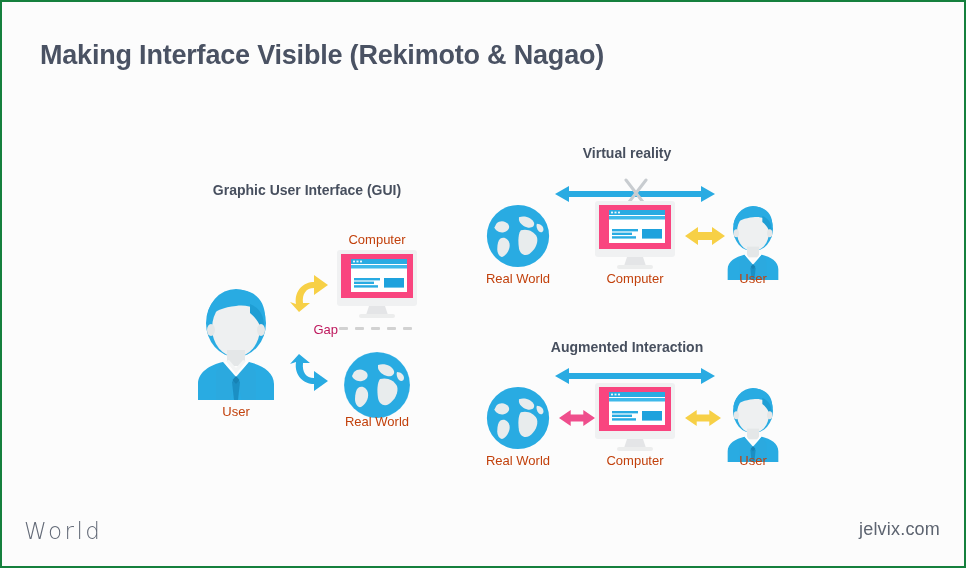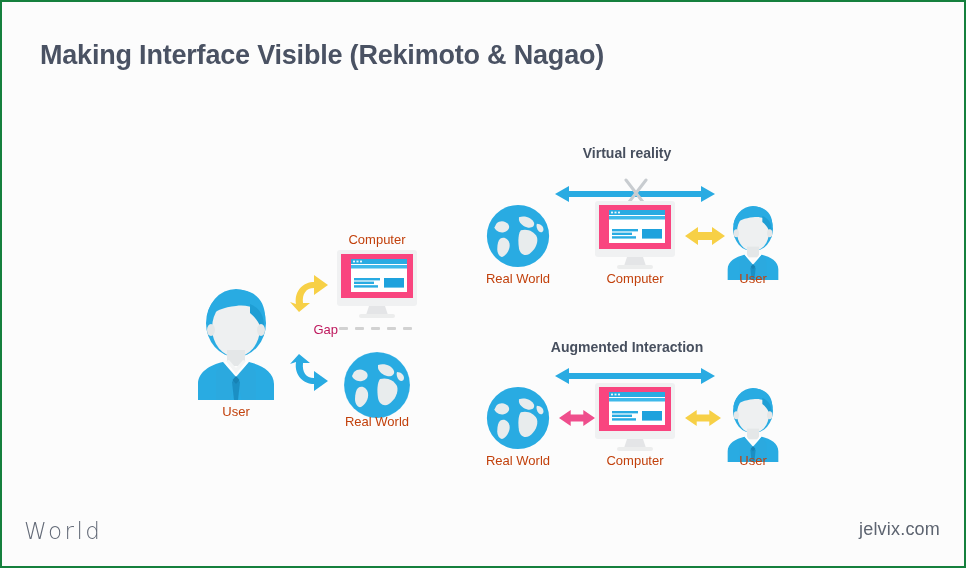--- a/index.html
+++ b/index.html
@@ -106,20 +106,21 @@
 </style>
 </head>
 <body>
 
 <div class="slide">
 
   <div class="slide-title">Making Interface Visible (Rekimoto &amp; Nagao)</div>
 
   <div class="panel" style="left:170px; top:180px; width:270px; height:250px;">
 
+    <div class="panel-heading" style="left:0; top:0; width:270px;">Graphic User Interface (GUI)</div>
 
     <div class="node-label" style="left:150px; top:50px; width:110px;">Computer</div>
 
     <div class="monitor" style="left:163px; top:68px;">
       <svg width="84" height="70" viewBox="0 0 84 70">
 
         <rect x="2" y="0" width="80" height="56" rx="3" fill="#f0f1f2"></rect>
 
         <rect x="6" y="4" width="72" height="44" fill="#f9457f"></rect>
 

